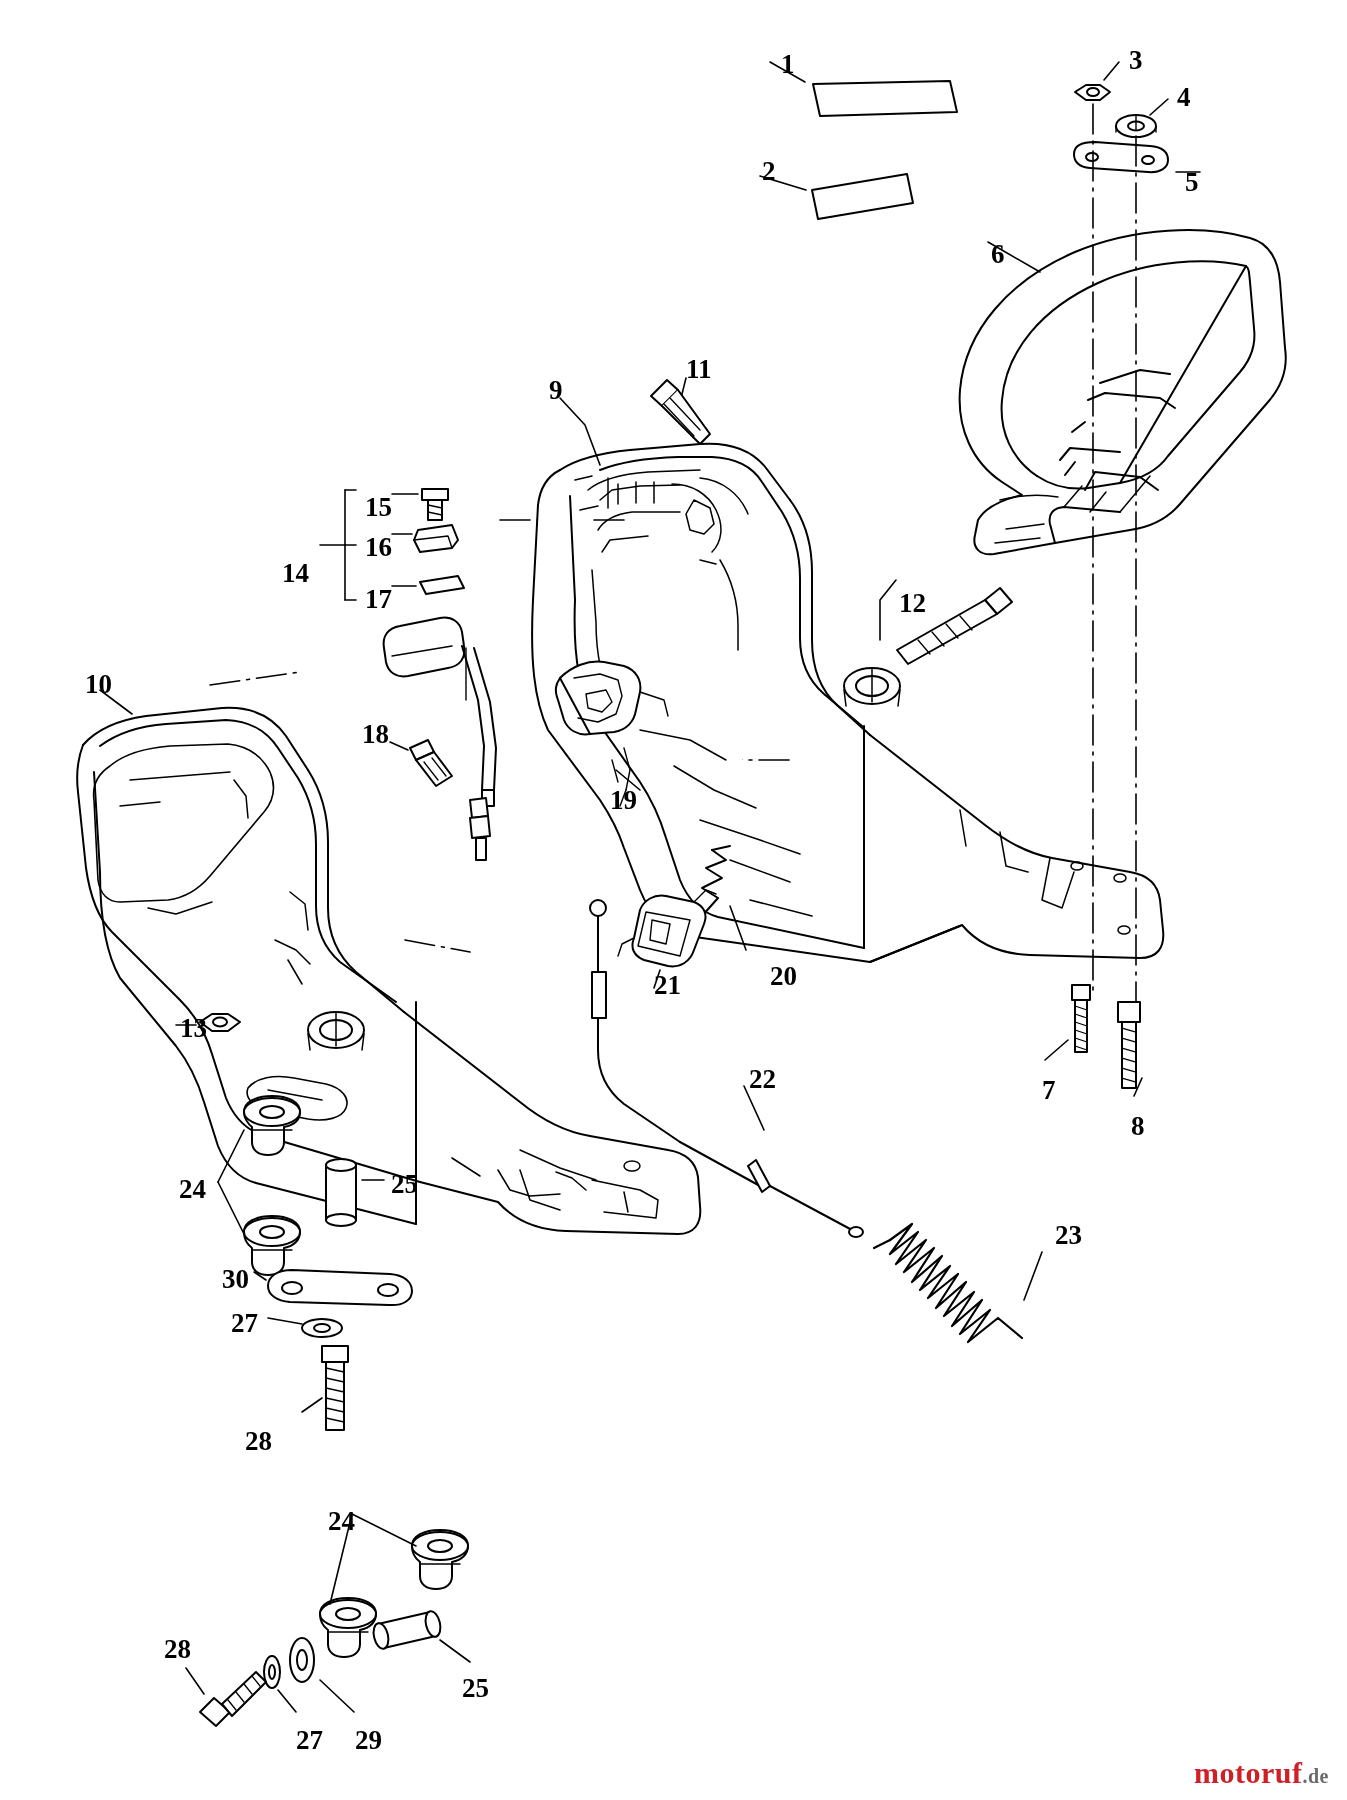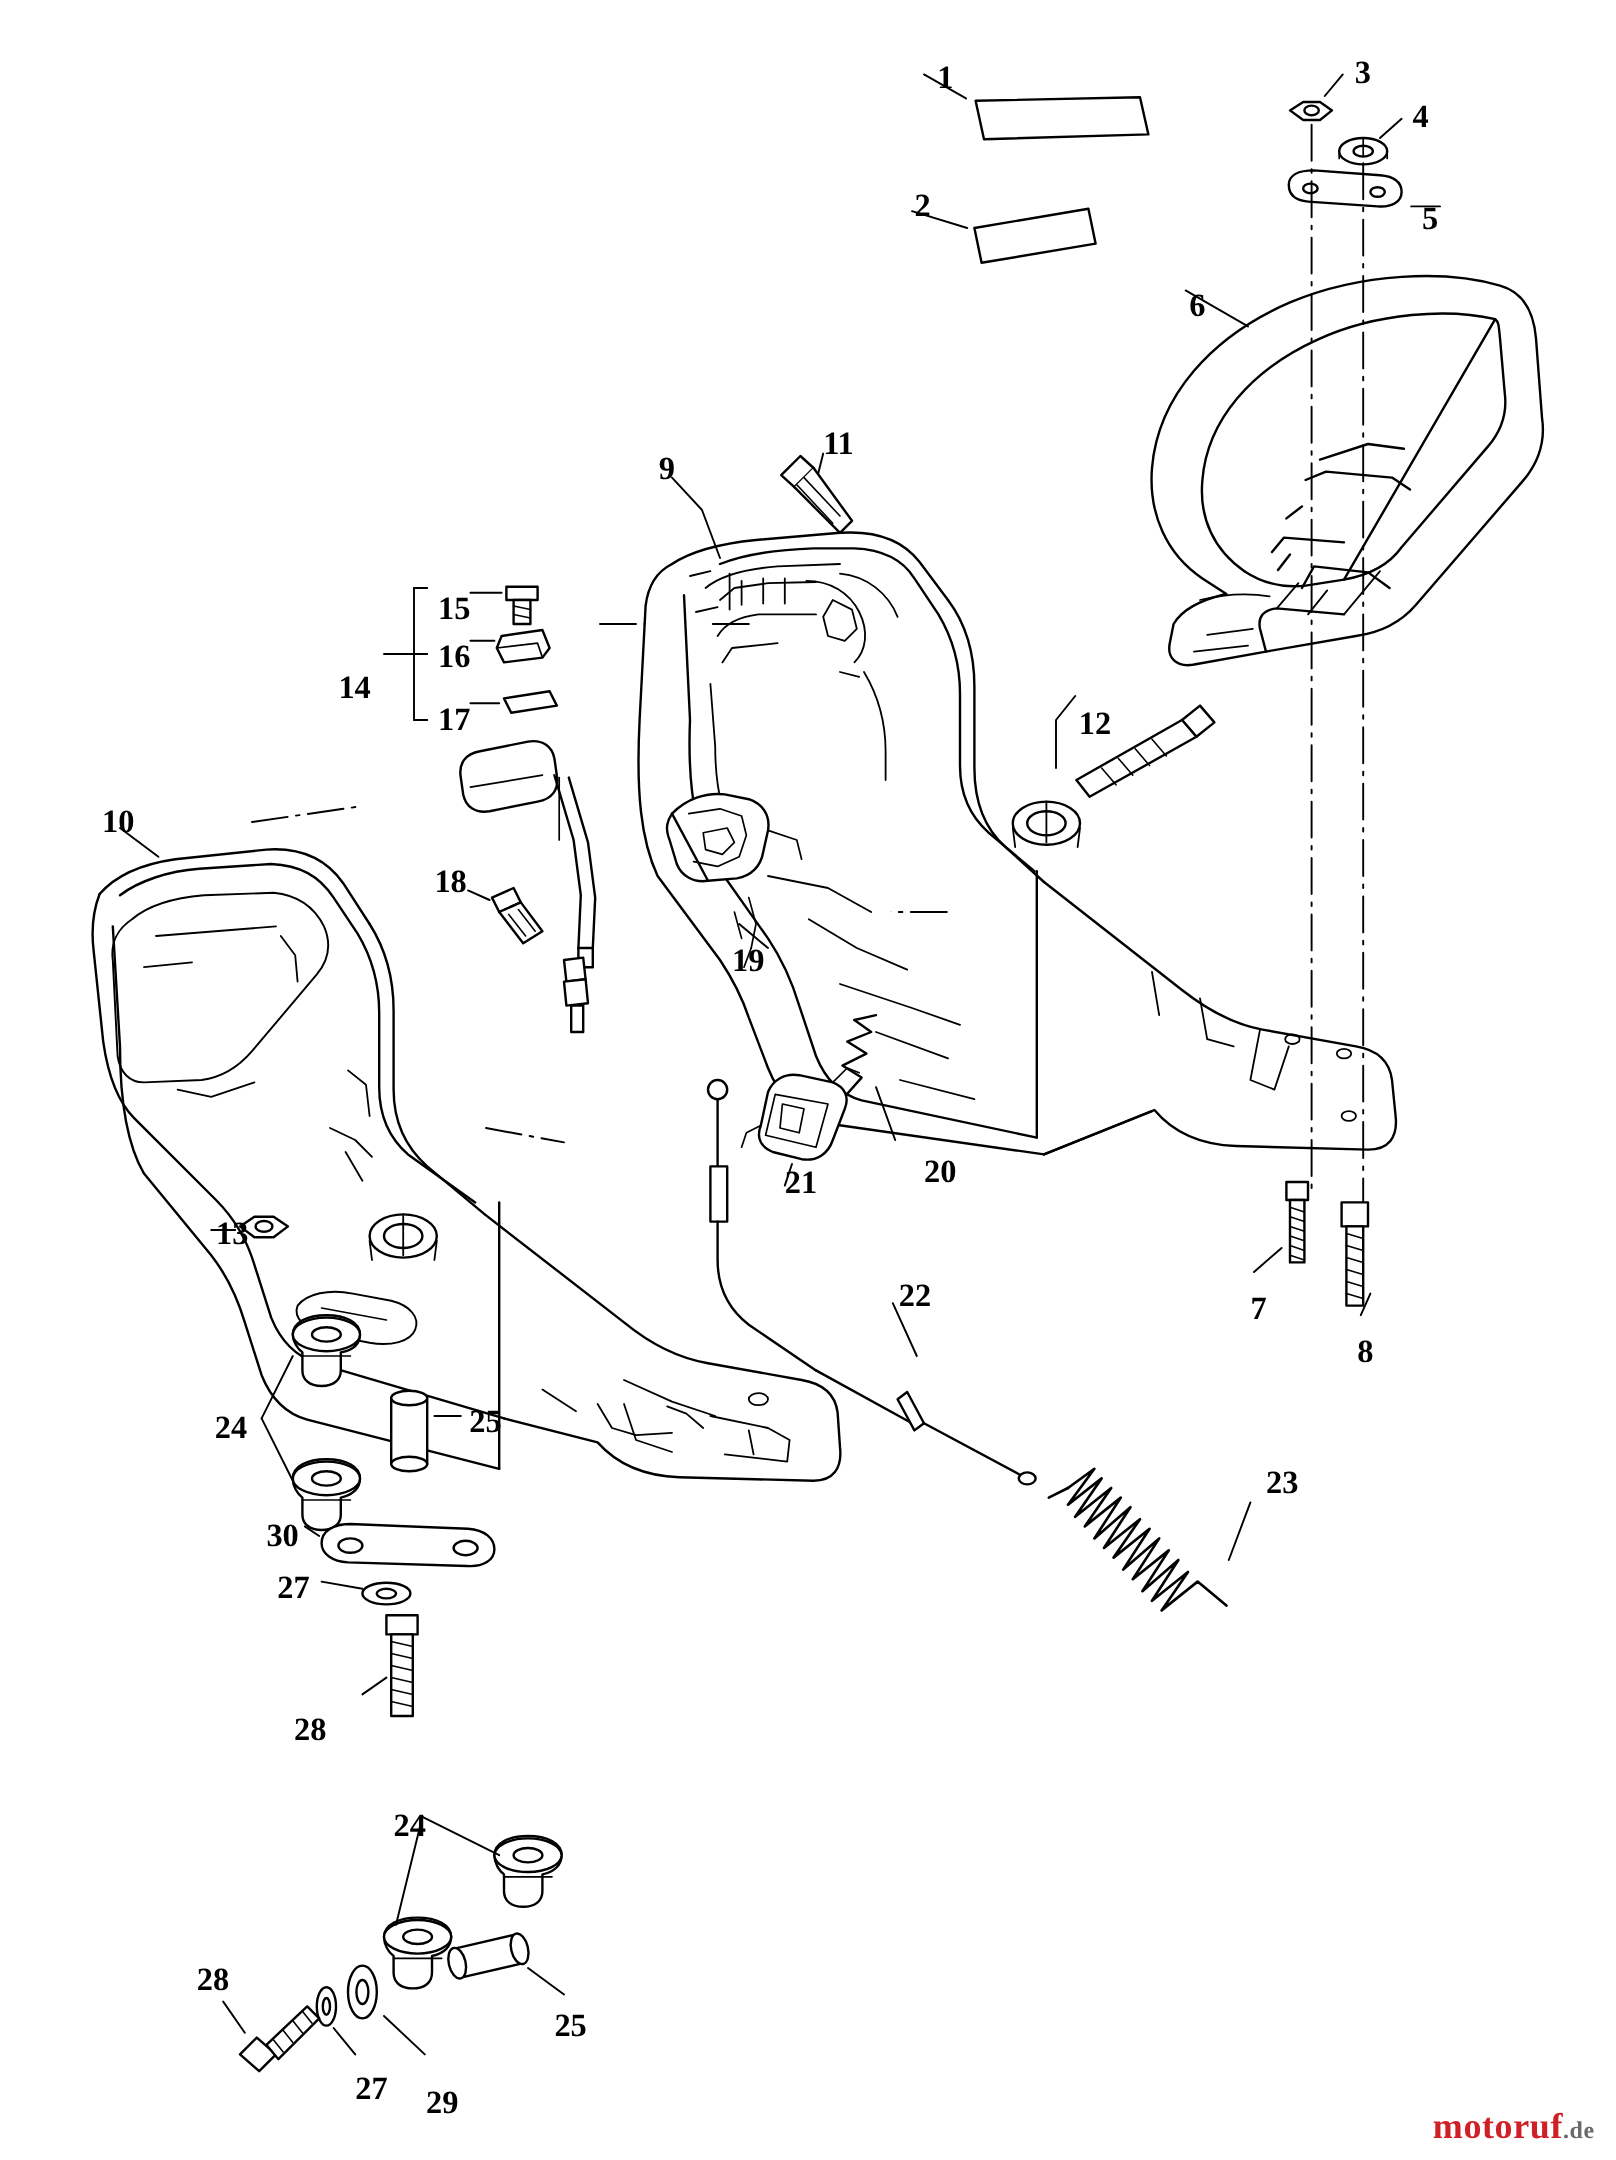--- a/index.html
+++ b/index.html
@@ -482,19 +482,19 @@
   <div class="callout" style="left:179px; top:1176px;">24</div>
   <div class="callout" style="left:391px; top:1171px;">25</div>
   <div class="callout" style="left:1055px; top:1222px;">23</div>
   <div class="callout" style="left:222px; top:1266px;">30</div>
   <div class="callout" style="left:231px; top:1310px;">27</div>
   <div class="callout" style="left:245px; top:1428px;">28</div>
   <div class="callout" style="left:328px; top:1508px;">24</div>
   <div class="callout" style="left:164px; top:1636px;">28</div>
   <div class="callout" style="left:462px; top:1675px;">25</div>
   <div class="callout" style="left:296px; top:1727px;">27</div>
-  <div class="callout" style="left:355px; top:1727px;margin-top:12px;">29</div>
+  <div class="callout" style="left:355px; top:1727px;">29</div>
 
   <div id="watermark">
     <span>motoruf</span><span class="wm-de">.de</span>
   </div>
 
 </div>
 
 </body></html>

